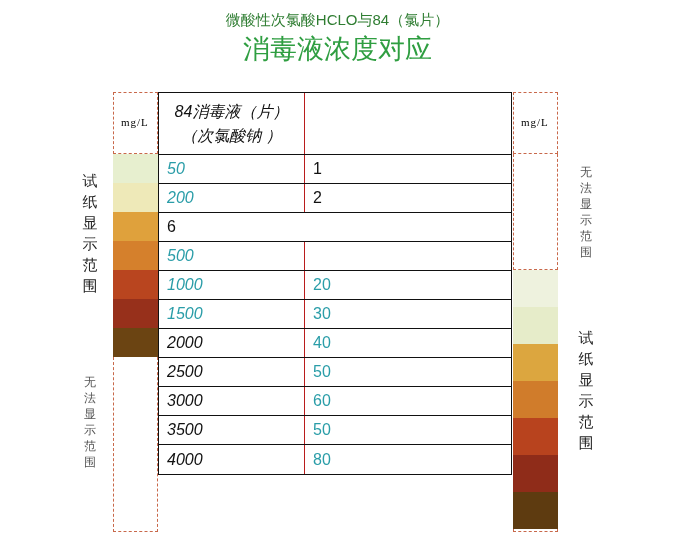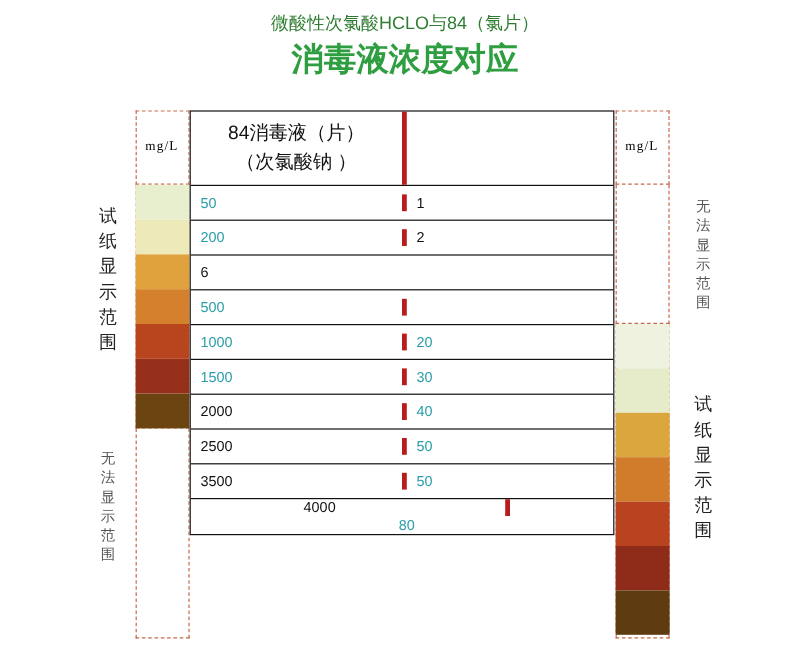--- a/index.html
+++ b/index.html
@@ -22,21 +22,21 @@
   }
   #subtitle {
     font-size: 15px;
     font-weight: normal;
     color: #2f7d32;
     letter-spacing: 0px;
     line-height: 20px;
   }
   #main-title {
     font-size: 27px;
-    font-weight: bold;
+    font-weight: normal;
     color: #2f9e41;
     line-height: 34px;
     margin-top: 2px;
   }
 
   
   #chart {
     position: absolute;
     left: 0;
     top: 92px;
@@ -85,47 +85,48 @@
     width: 354px;
     border: 1px solid #111;
     box-sizing: border-box;
     background: #fff;
   }
   .row {
     display: flex;
     border-bottom: 1px solid #111;
     box-sizing: border-box;
   }
-  .row:last-child { border-bottom: none; flex-direction: column; }
+  .row:last-child { border-bottom: none; }
   .cell-left {
-    width: 180px;
-    box-sizing: border-box;
-    border-right: 4px solid #b91c1c;
+    width: 146px;
+    box-sizing: border-box;
+    border-right: 1px solid #b91c1c;
     padding: 0 0 0 8px;
     display: flex;
     align-items: center;
+    font-style: italic;
   }
   .cell-right {
     flex: 1;
     box-sizing: border-box;
     padding: 0 0 0 8px;
     display: flex;
     align-items: center;
   }
   #header-row { height: 62px; }
   #header-row .cell-left {
     flex-direction: column;
     justify-content: center;
     align-items: center;
     padding: 0;
     font-size: 16px;
     line-height: 24px;
     color: #111;
   }
-  .data-row { height: 29px; font-size: 12px; align-items: center; }
+  .data-row { height: 29px; font-size: 16px; }
   .v-blue { color: #2a9da8; }
   .v-dark { color: #111; }
 
   
   .swatch-col {
     position: absolute;
     width: 45px;
   }
   .swatch {
     width: 45px;
@@ -242,20 +243,24 @@
         </div>
         <div class="row data-row">
           <div class="cell-left v-dark">2000</div>
           <div class="cell-right v-blue">40</div>
         </div>
         <div class="row data-row">
           <div class="cell-left v-dark">2500</div>
           <div class="cell-right v-blue">50</div>
         </div>
         <div class="row data-row">
+          <div class="cell-left v-dark">3000</div>
+          <div class="cell-right v-blue">60</div>
+        </div>
+        <div class="row data-row">
           <div class="cell-left v-dark">3500</div>
           <div class="cell-right v-blue">50</div>
         </div>
         <div class="row data-row">
           <div class="cell-left v-dark">4000</div>
           <div class="cell-right v-blue">80</div>
         </div>
       </div>
   </div>
 

